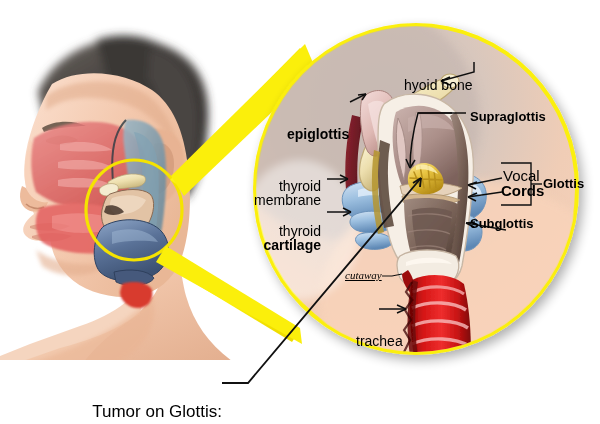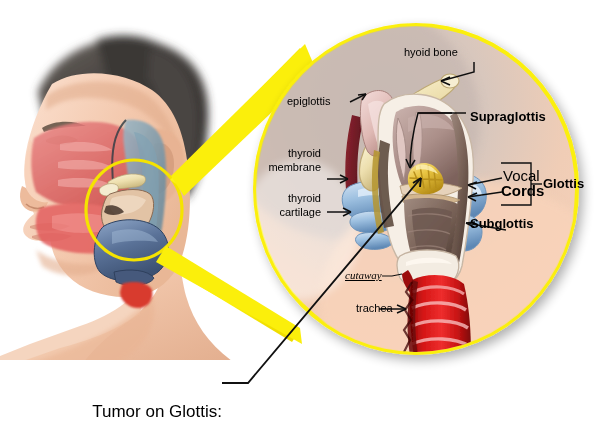--- a/index.html
+++ b/index.html
@@ -20,21 +20,21 @@
     width: 600px;
     height: 424px;
   }
   .lbl {
     position: absolute;
     font-family: "Liberation Sans", sans-serif;
     color: #000000;
     white-space: pre;
     line-height: 1.12;
   }
-  .lbl-plain { font-size: 11px; font-weight: 400; }
+  .lbl-plain { font-size: 14px; font-weight: 400; margin-top: 32px; }
   .lbl-bold  { font-size: 13px; font-weight: 700; }
   .lbl-ital  { font-size: 11px; font-style: italic; font-family: "Liberation Serif", serif; }
   .lbl-caption {
     font-size: 17px;
     font-weight: 400;
     text-align: right;
     line-height: 1.25;
   }
   .lbl-vc { font-size: 15px; font-weight: 400; line-height: 1.18; text-align: center;}
   .ra { text-align: right; }
@@ -424,29 +424,29 @@
   </g>
 
   <g>
     <path d="M501 163 L531 163 L531 205 L501 205" stroke="#111111" stroke-width="1.4" fill="none"></path>
     <path d="M531 184 L542 184" stroke="#111111" stroke-width="1.4" fill="none"></path>
   </g>
 </svg>
 
 <div class="lbl lbl-plain" style="left:404px; top:46px;">hyoid bone</div>
 
-<div class="lbl lbl-plain" style="left:287px; top:95px;">epiglottis</div>
+<div class="lbl lbl-plain" style="left:287px; top:95px;font-weight:bold;">epiglottis</div>
 
 <div class="lbl lbl-bold" style="left:470px; top:110px;">Supraglottis</div>
 
 <div class="lbl lbl-plain ra" style="left:249px; top:147px; width:72px;">thyroid</div>
 <div class="lbl lbl-plain ra" style="left:239px; top:161px; width:82px;">membrane</div>
 
 <div class="lbl lbl-plain ra" style="left:249px; top:192px; width:72px;">thyroid</div>
-<div class="lbl lbl-plain ra" style="left:241px; top:206px; width:80px;">cartilage</div>
+<div class="lbl lbl-plain ra" style="left:241px; top:206px; width:80px;font-weight:bold;">cartilage</div>
 
 <div class="lbl lbl-vc" style="left:503px; top:167px; width:28px;">Vocal</div>
 <div class="lbl lbl-vc" style="left:501px; top:182px; width:32px;font-weight:bold;">Cords</div>
 
 <div class="lbl lbl-bold" style="left:543px; top:177px;">Glottis</div>
 
 <div class="lbl lbl-bold" style="left:470px; top:217px;">Subglottis</div>
 
 <div class="lbl lbl-ital" style="left:345px; top:269px;text-decoration:underline;">cutaway</div>
 

